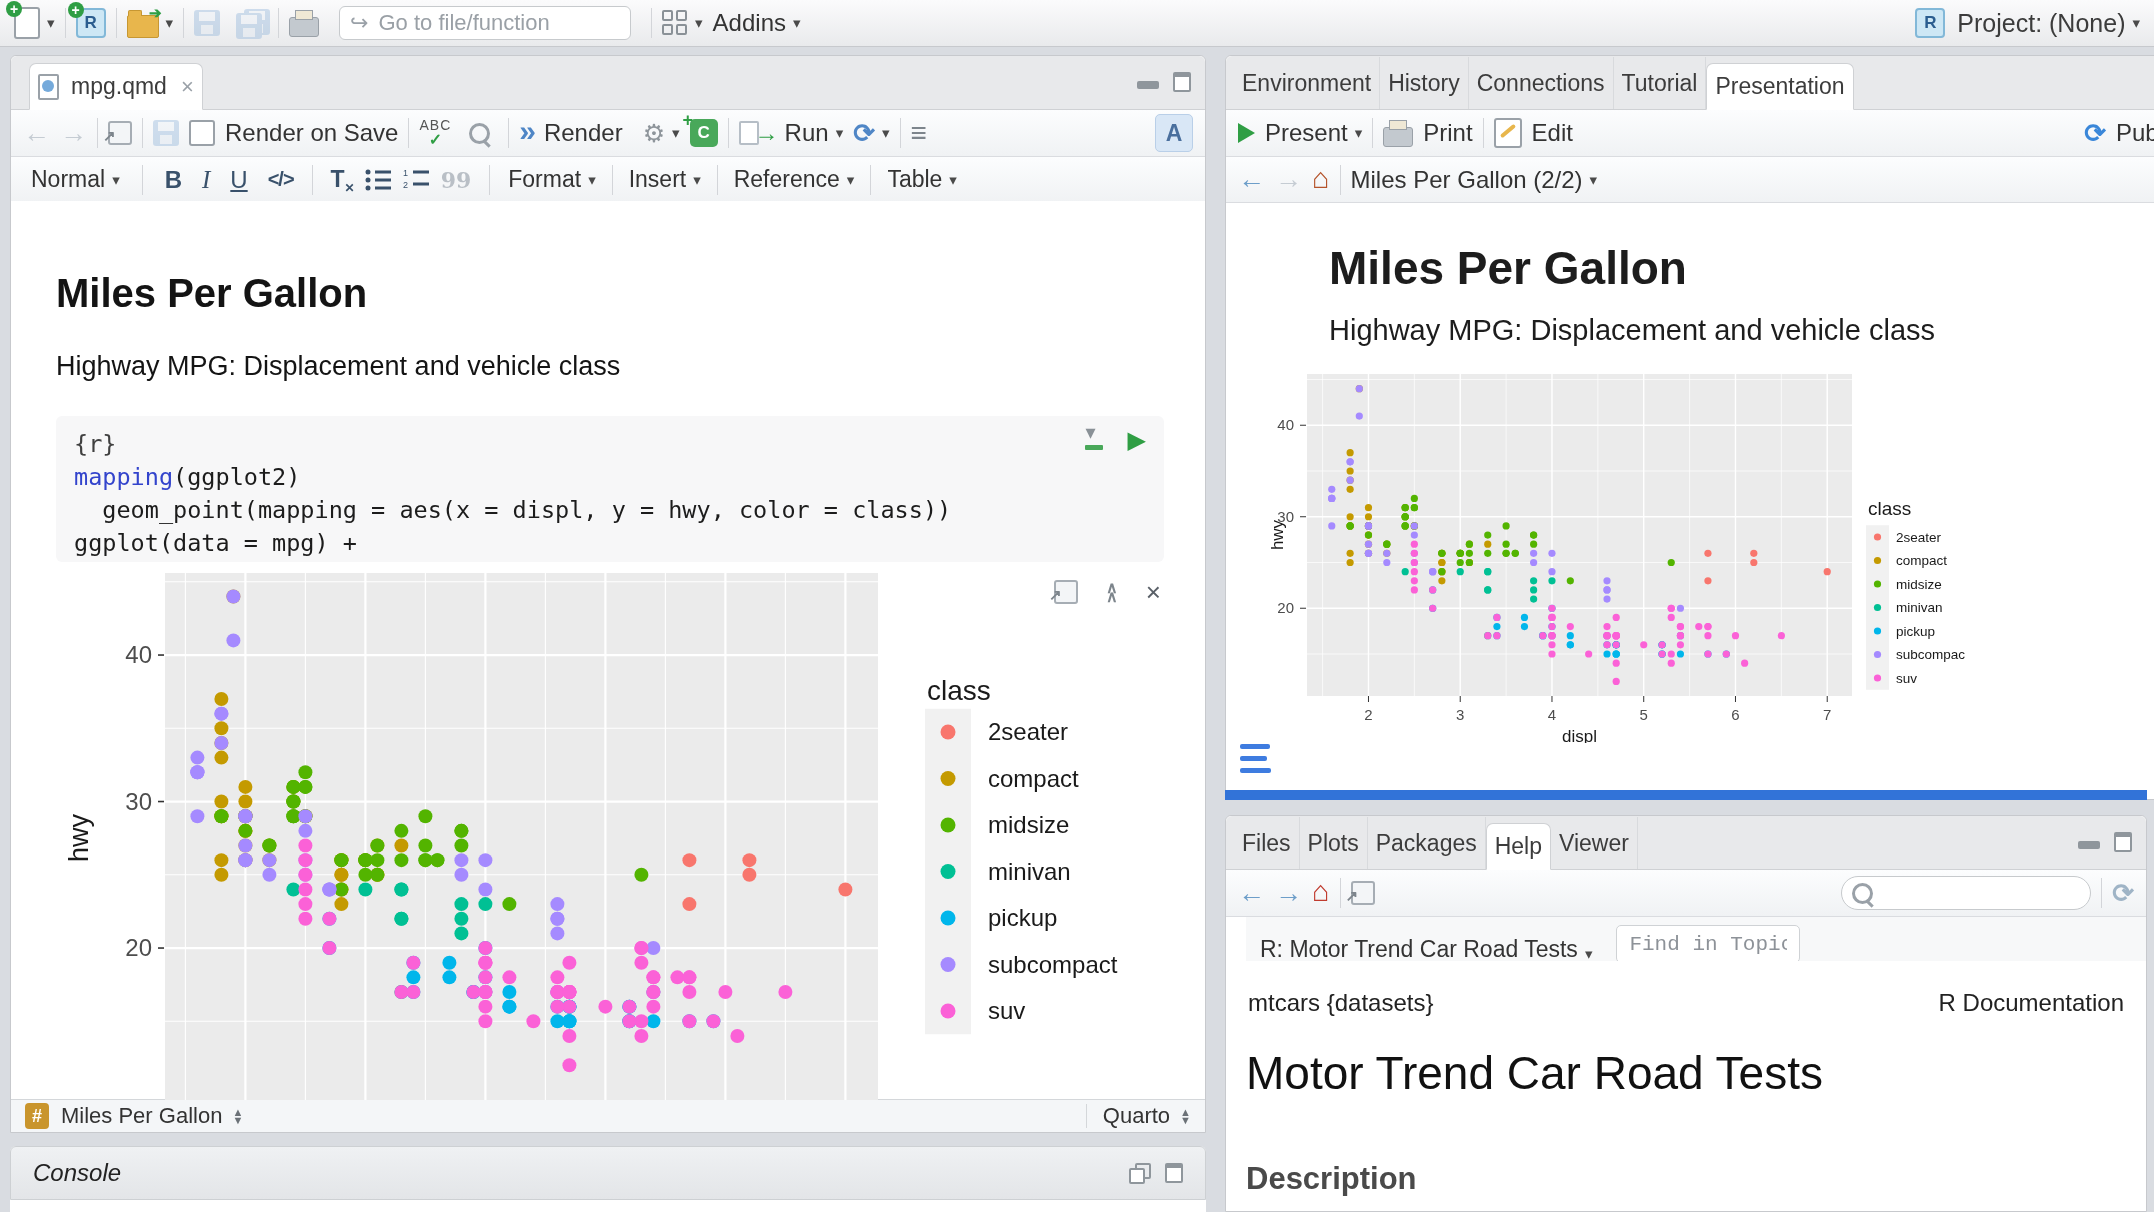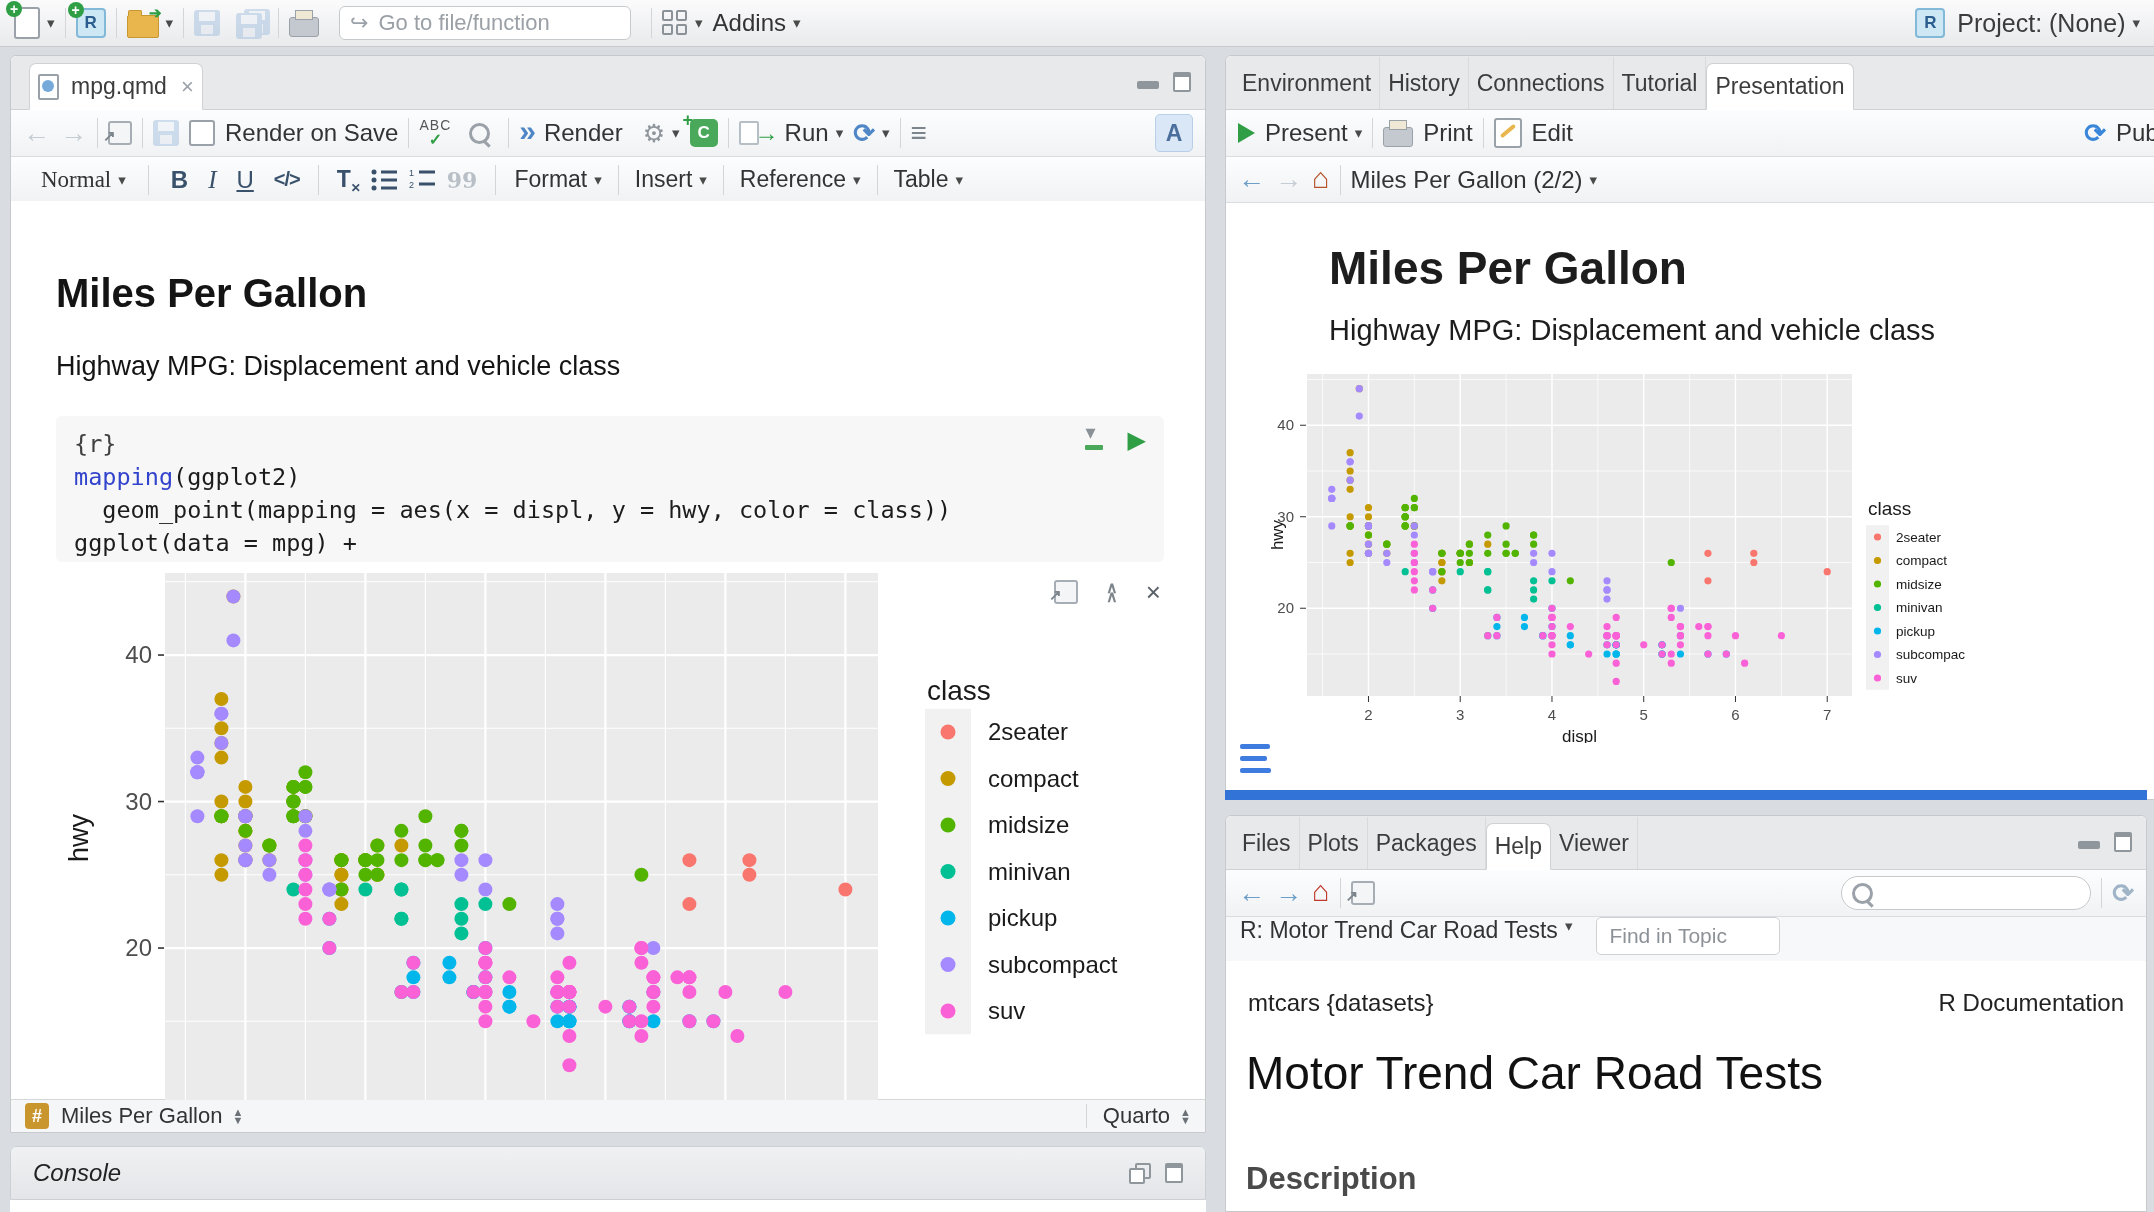--- a/index.html
+++ b/index.html
@@ -103,22 +103,22 @@
   
   .console-head{height:54px;background:linear-gradient(#eff1f3,#e3e5e8);border:1px solid #cdd0d3;border-radius:6px 6px 0 0;display:flex;align-items:center;padding:0 22px;box-sizing:border-box;}
   .console-title{font-size:24px;color:#222;font-style:italic;}
   
   .slide-title{font-size:46px;font-weight:bold;color:#1d1d1d;font-stretch:condensed;}
   .slide-sub{font-size:29px;color:#1d1d1d;}
   .hamb span{display:block;height:5px;border-radius:2px;background:#3e7ce0;margin-bottom:7px;}
   .bluebar{position:absolute;left:1225px;top:790px;width:922px;height:10px;background:#3273d8;}
   .search-pill{width:250px;height:34px;border:1px solid #c7cacd;border-radius:17px;background:#fff;display:flex;align-items:center;padding:0 10px;box-sizing:border-box;gap:8px;}
   .search-pill input{border:none;outline:none;width:100%;font-size:21px;background:transparent;}
-  .topic-row{height:46px;display:flex;align-items:flex-start;padding:0 14px;background:#f7f8f9;border-bottom:1px solid #e2e4e7;}
-  .findbox{width:184px;height:38px;border:1px solid #cfd2d5;border-radius:5px;background:#fff;box-sizing:border-box;padding:0 12px;font-size:21px;color:#333;font-family:Liberation Sans, sans-serif;}
+  .topic-row{height:46px;display:flex;align-items:flex-end;padding:0 14px;background:#f7f8f9;border-bottom:1px solid #e2e4e7;margin-left:20px;}
+  .findbox{width:184px;height:38px;border:1px solid #cfd2d5;border-radius:5px;background:#fff;box-sizing:border-box;padding:0 12px;font-size:21px;color:#333;font-family:Liberation Mono, monospace;}
   .findbox::placeholder{color:#8d9298;}
   .help-meta{font-size:24px;color:#222;}
   .help-h1{font-size:46px;color:#111;font-weight:400;}
   .help-sec{font-size:31px;color:#4a4a4a;font-weight:bold;}
 </style>
 </head>
 <body>
 
 <div id="root">
 
@@ -219,21 +219,21 @@
       <span class="caret">▾</span>
       <span class="tb-gap"></span>
       <span class="publish-ic" style="color:#4f86c6;">⟳</span>
       <span class="caret">▾</span>
       <span class="sep"></span>
       <span class="glyph" style="font-size:28px;color:#7d858c;">≡</span>
       <span style="margin-left:auto;"></span>
       <span class="visualA">A</span>
     </div>
     <div class="ptoolbar" style="height:45px;">
-      <span class="lbl" style="margin-left:18px;font-family:Liberation Serif, serif;">Normal</span>
+      <span class="lbl" style="margin-left:8px;">Normal</span>
       <span class="caret">▾</span>
       <span class="sep" style="margin:0 22px;"></span>
       <span class="fmt-b">B</span>
       <span class="tb-gap"></span>
         <span class="tb-gap"></span>
       <span class="fmt-i">I</span>
       <span class="tb-gap"></span>
         <span class="tb-gap"></span>
       <span class="fmt-u">U</span>
       <span class="tb-gap"></span>

